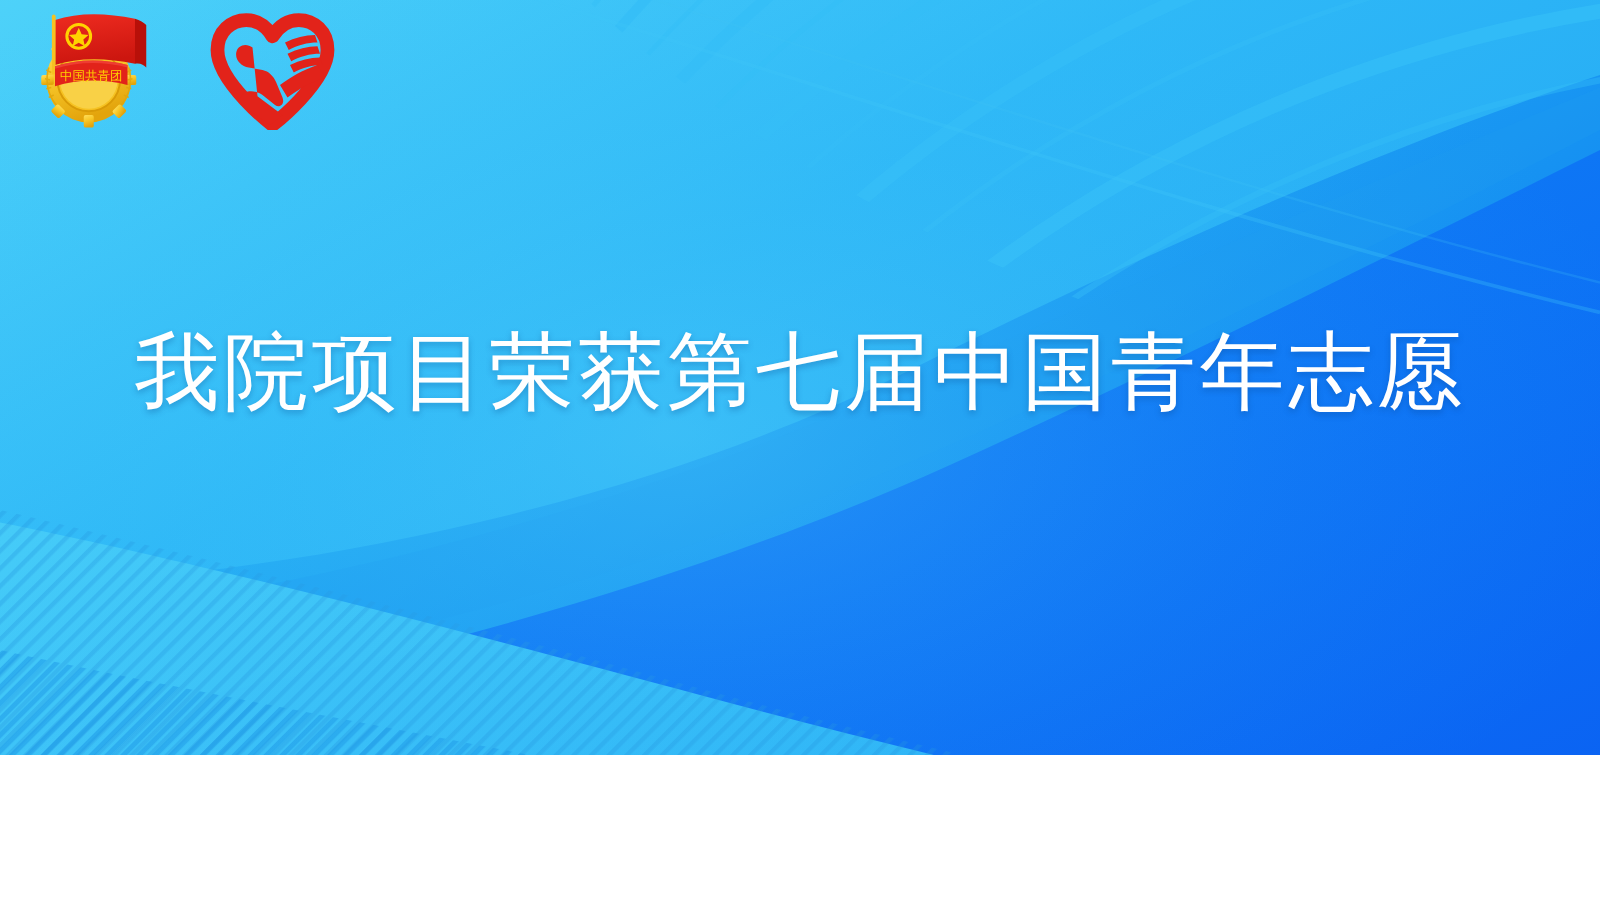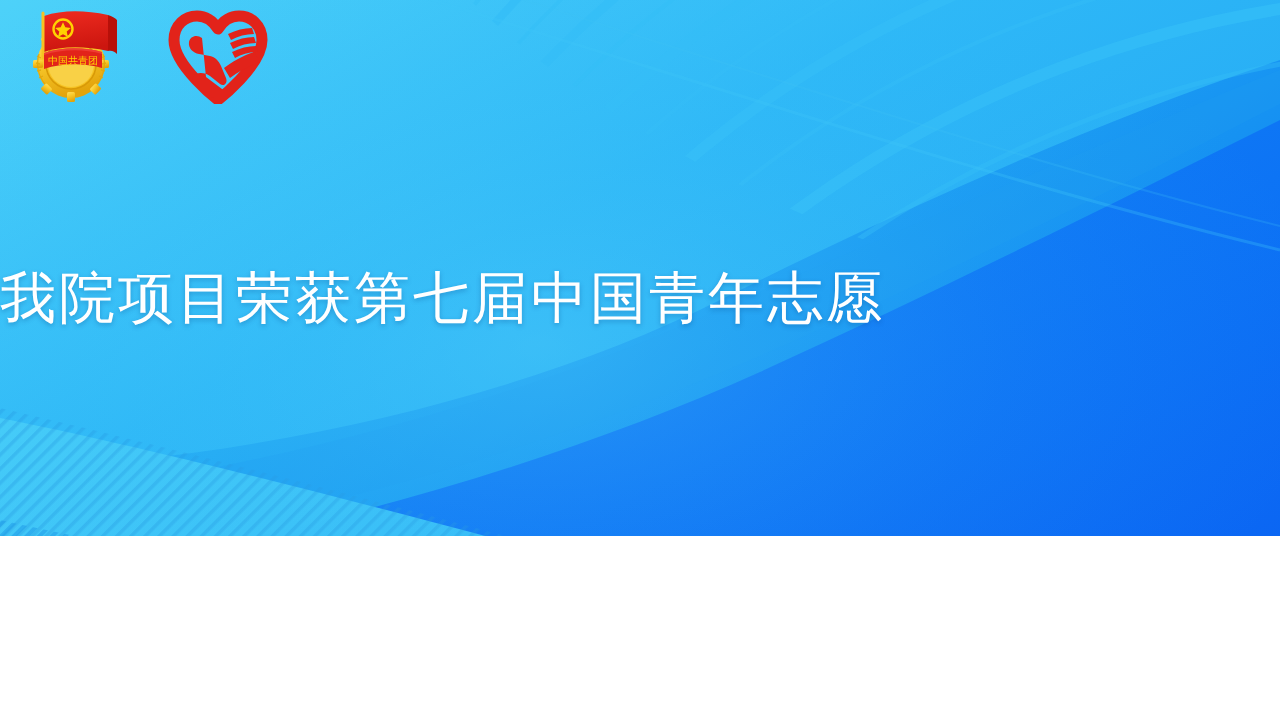--- a/index.html
+++ b/index.html
@@ -8,21 +8,21 @@
     padding: 0;
     background: #ffffff;
   }
   body {
     font-family: "Liberation Serif", "DejaVu Serif", serif;
   }
 
   #banner {
     position: relative;
     width: 1280px;
-    height: 536px;
+    height: 604px;
     overflow: hidden;
     background: #c2410c;
     user-select: none;
   }
 
   
   .bg-layer {
     position: absolute;
     inset: 0;
     width: 1280px;
@@ -50,23 +50,24 @@
     height: 96px;
   }
 
   
   #headline {
     position: absolute;
     left: 0;
     right: 0;
     top: 252px;
     z-index: 30;
+    text-align: center;
     color: #ffffff;
     font-family: "Liberation Serif", "DejaVu Serif", serif;
-    font-size: 56px;
+    font-size: 68px;
     line-height: 92px;
     letter-spacing: 3px;
     font-weight: 400;
     text-shadow: 0 2px 5px rgba(5,60,130,0.30);
     pointer-events: none;
   }
   #headline .hl-line {
     display: block;
     white-space: nowrap;
   }

